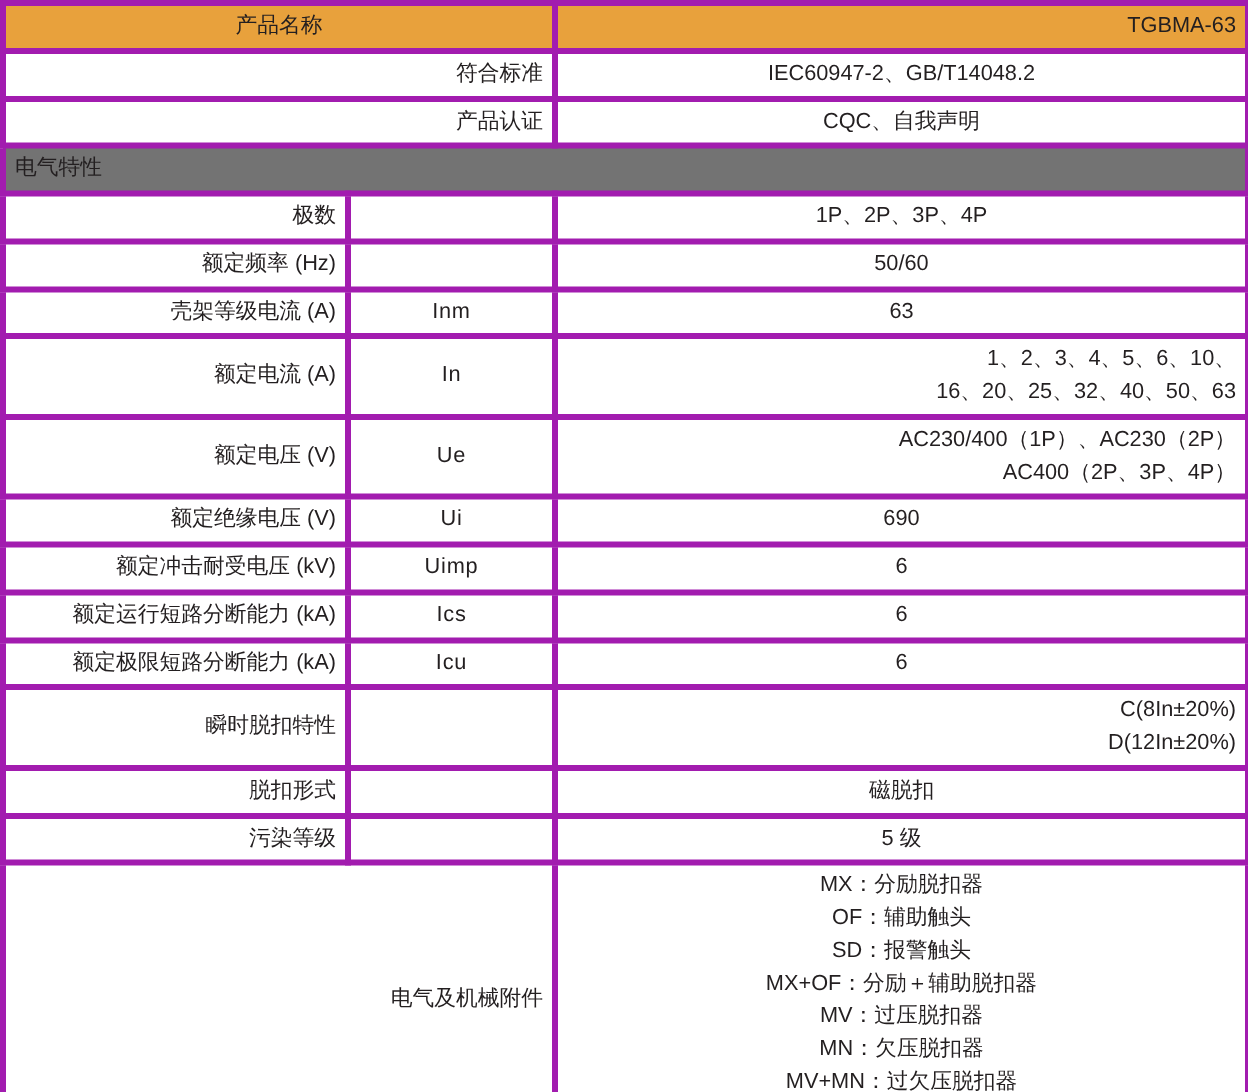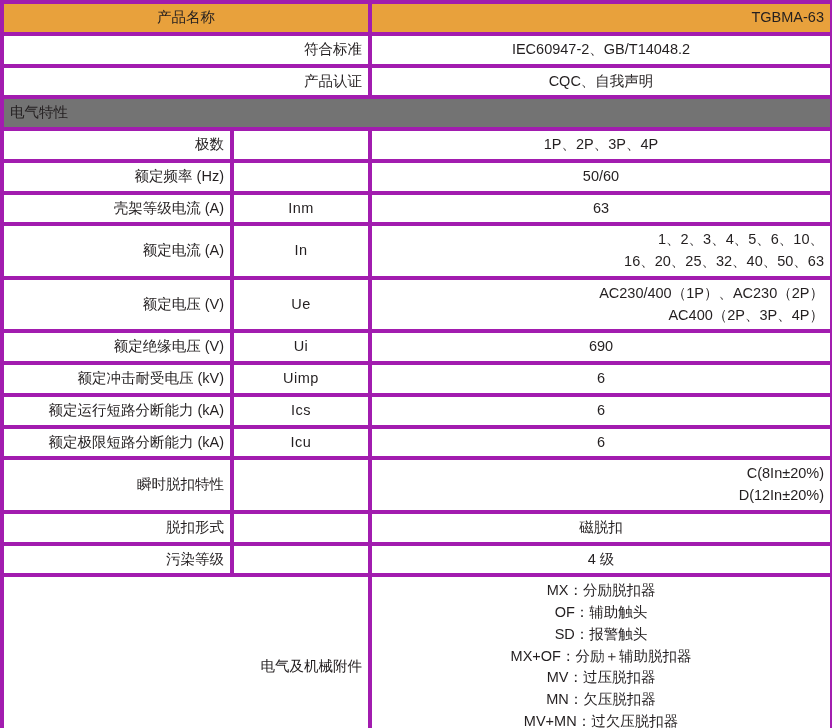--- a/index.html
+++ b/index.html
@@ -170,21 +170,21 @@
     </tr>
 
     <tr>
       <td class="label">脱扣形式</td>
       <td class="sym"></td>
       <td class="val">磁脱扣</td>
     </tr>
     <tr>
       <td class="label">污染等级</td>
       <td class="sym"></td>
-      <td class="val">4 级</td>
+      <td class="val">5 级</td>
     </tr>
 
     <tr>
       <td colspan="2" class="acc-label">电气及机械附件</td>
       <td class="acc-val">
         <div>MX：分励脱扣器</div>
         <div>OF：辅助触头</div>
         <div>SD：报警触头</div>
         <div>MX+OF：分励＋辅助脱扣器</div>
         <div>MV：过压脱扣器</div>

